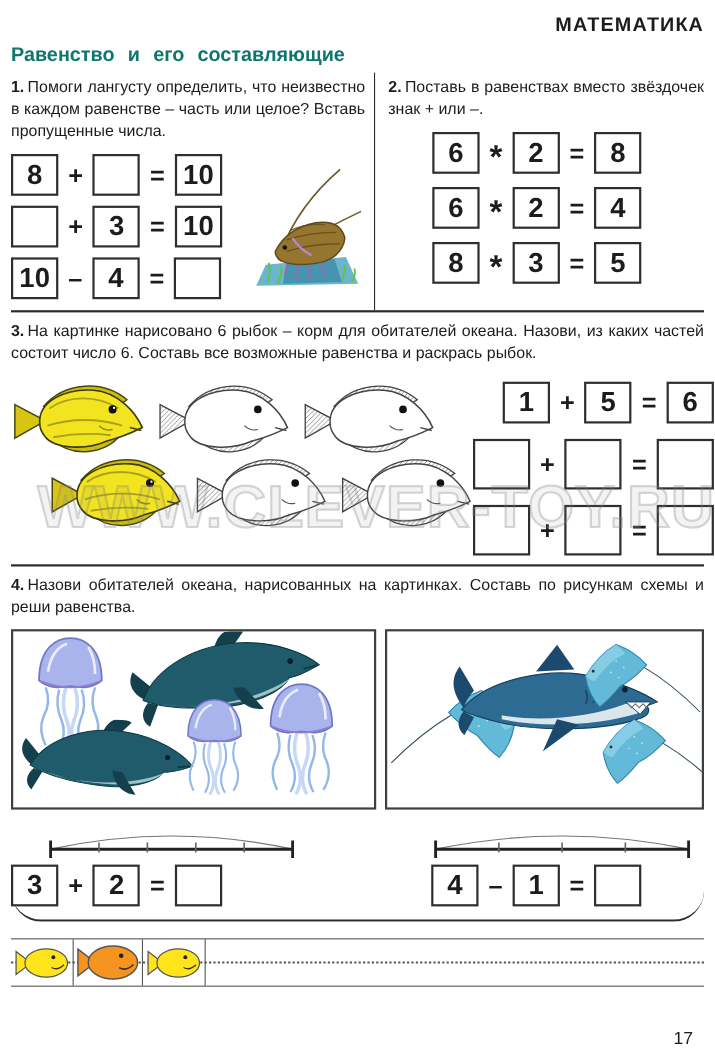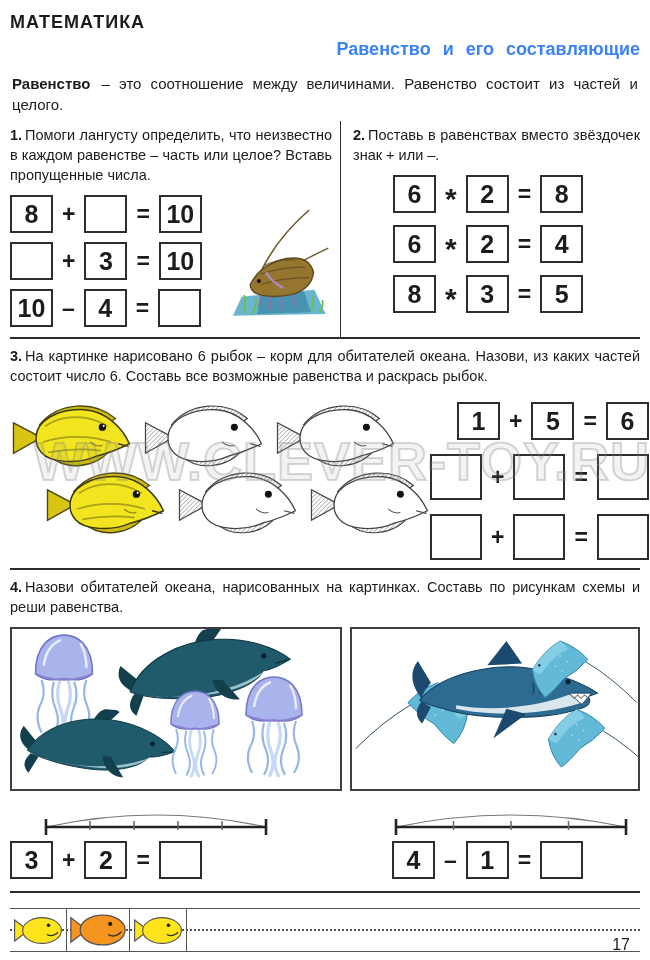--- a/index.html
+++ b/index.html
@@ -3,22 +3,22 @@
 <meta charset="utf-8">
 <style>
   html,body{margin:0;padding:0;}
   body{
     width:650px;height:960px;position:relative;overflow:hidden;
     background:#fff;color:#1c1c1c;
     font-family:"Liberation Sans","DejaVu Sans",sans-serif;
   }
   .page{padding:8px 10px 0 10px;position:relative;}
   
-  .title{margin:4px 0 0;text-align:left;font-size:18px;font-weight:bold;letter-spacing:1px;}
-  .subtitle{margin:6px 0 0;text-align:right;font-size:18px;font-weight:bold;color:#3b82f6;word-spacing:7px;}
+  .title{margin:4px 0 0;text-align:right;font-size:18px;font-weight:bold;letter-spacing:1px;}
+  .subtitle{margin:6px 0 0;text-align:left;font-size:18px;font-weight:bold;color:#0f766e;word-spacing:7px;}
   
   .intro{margin:13px 2px 0;font-size:15px;line-height:1.4;text-align:justify;}
   .intro b{margin-right:2px;}
   
   .two-col{display:flex;margin-top:6px;border-bottom:2.5px solid #2b2b2b;min-height:212px;justify-content:space-between;}
   .col-left{width:322px;padding:4px 8px 10px 0;border-right:1.6px solid #2b2b2b;}
   .col-right{flex:1;padding:4px 0 22px 12px;}
   .task-text{font-size:14.5px;line-height:1.38;text-align:justify;margin:0 0 10px;}
   .task-text b{margin-right:3px;}
   
@@ -40,21 +40,21 @@
   .fish-row{display:flex;gap:10px;align-items:center;}
   .fish-row.second{margin-left:34px;margin-top:-10px;}
   .t3-eqs{margin-left:auto;display:flex;flex-direction:column;gap:14px;padding-top:4px;}
   .t3-eqs .eq-row{justify-content:flex-end;}
   
   .watermark{position:absolute;left:0;right:0;top:430px;z-index:6;text-align:right;
     font-size:54px;font-weight:800;letter-spacing:1px;white-space:nowrap;
     color:rgba(140,140,140,0.10);-webkit-text-stroke:2px rgba(130,130,130,0.32);
     pointer-events:none;}
   
-  .task4{padding-top:7px;border-bottom:2.5px solid #2b2b2b;}
+  .task4{padding-top:7px;border-bottom:2.5px solid #2b2b2b;border-radius:28px;}
   .pic-row{display:flex;gap:8px;margin-top:2px;}
   .pic-box{border:2px solid #3f3f3f;height:160px;position:relative;background:#fff;overflow:hidden;}
   .pic-box.left{width:328px;}
   .pic-box.right{flex:1;}
   .creature{position:absolute;}
   .schemes-eqs{display:flex;margin-top:9px;}
   .t4-col{display:flex;flex-direction:column;}
   .t4-col.l{width:340px;}
   .t4-col.r{flex:1;}
   .scheme-wrap{height:38px;}
@@ -188,21 +188,20 @@
       <path d="M56,23 Q49,30 42,26" fill="none" stroke="#333" stroke-width="1.5"></path>
     </symbol>
   </defs>
 </svg>
 
 <div class="page">
 
   <h1 class="title">МАТЕМАТИКА</h1>
   <h2 class="subtitle">Равенство и его составляющие</h2>
 
-  <p class="intro"><b>Равенство</b><span> – это соотношение между величинами. Равенство состоит из частей и целого.</span></p>
 
   <div class="two-col">
     <div class="col-left">
       <p class="task-text"><b>1.</b><span>Помоги лангусту определить, что неизвестно в каждом равенстве – часть или целое? Вставь пропущенные числа.</span></p>
       <div class="t1-body">
         <div class="eq-col">
           <div class="eq-row">
             <span class="nbox">8</span>
             <span class="op">+</span>
             <span class="nbox"></span>

